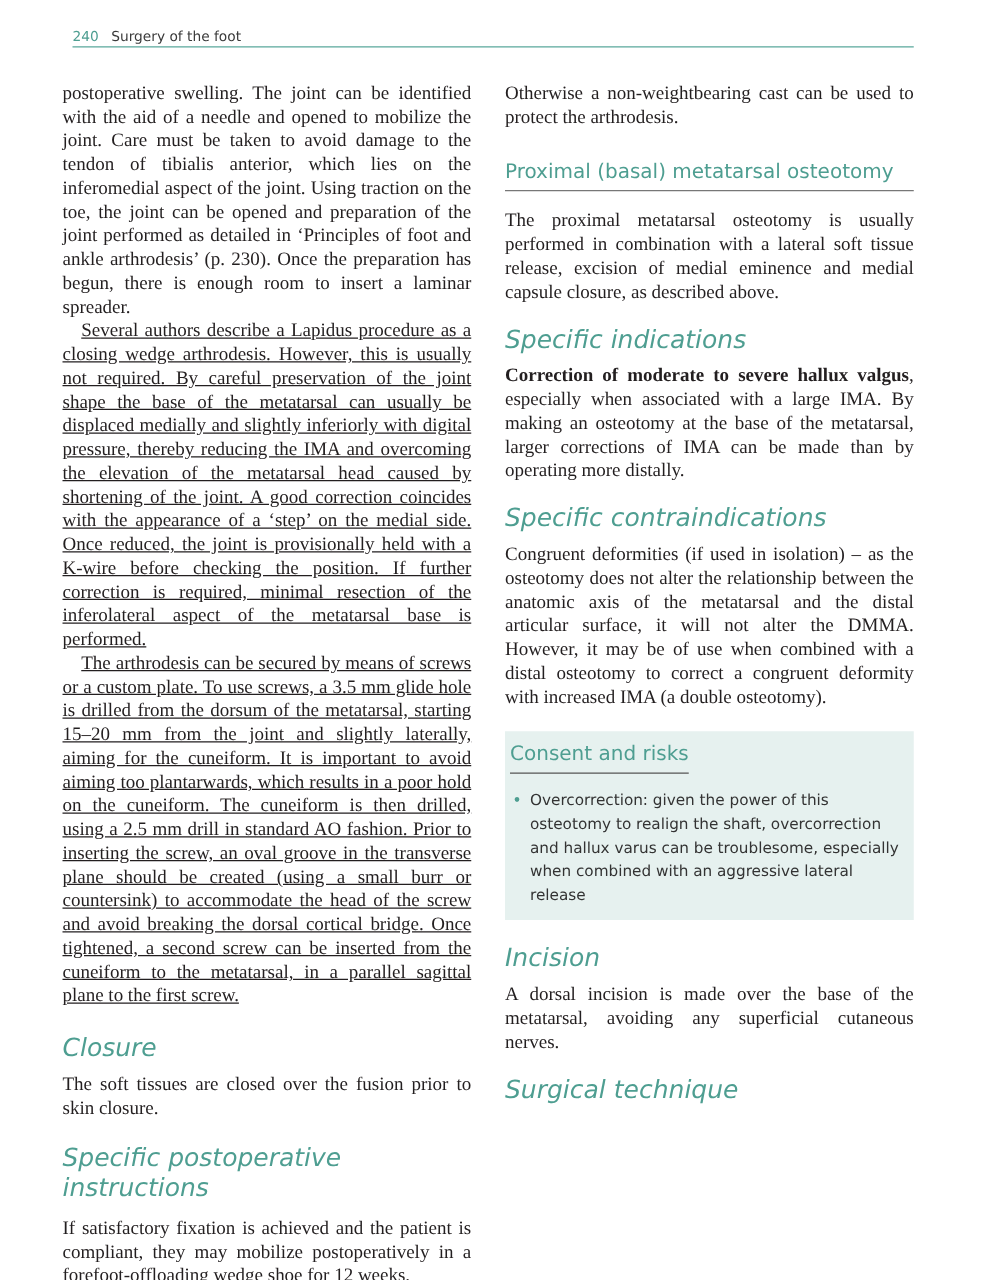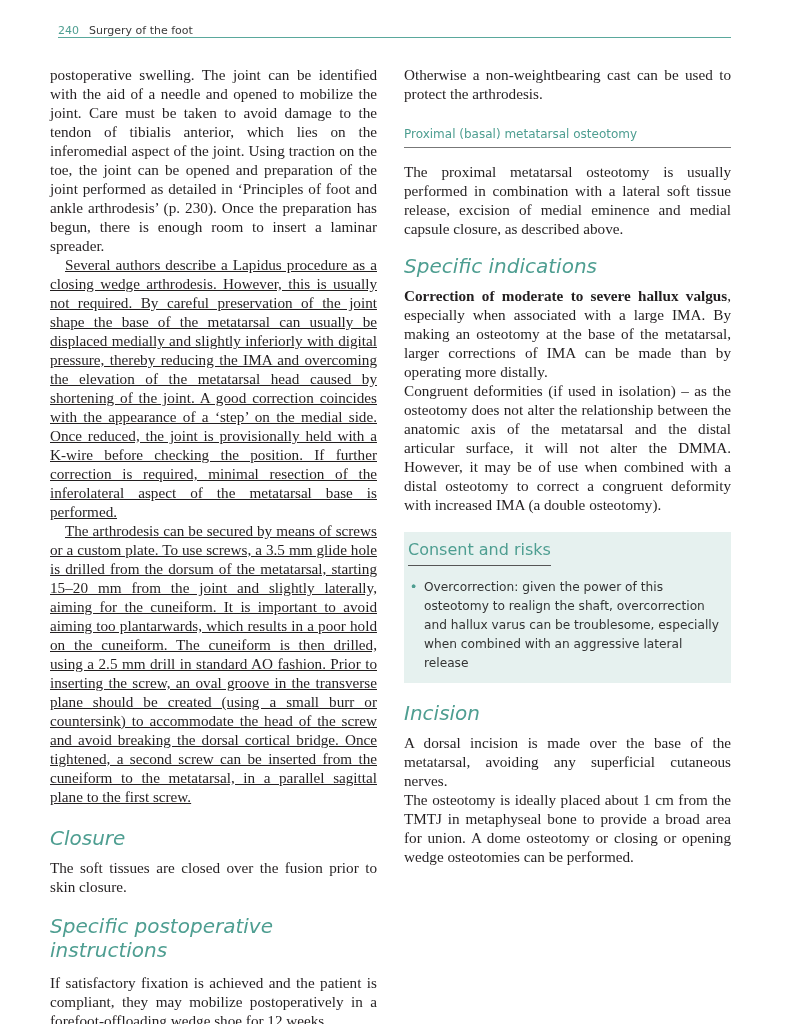--- a/index.html
+++ b/index.html
@@ -5,21 +5,21 @@
   html, body { margin: 0; padding: 0; background: #ffffff; }
   body { width: 789px; height: 1024px; position: relative; overflow: hidden; color: #231f20; }
   .header { position: absolute; left: 58px; top: 20px; width: 673px; height: 17px; border-bottom: 1.5px solid #5aa89c; }
   .header .pg { font-family: "DejaVu Sans", sans-serif; font-size: 11px; color: #4e9e91; }
   .header .title { font-family: "DejaVu Sans", sans-serif; font-size: 11px; color: #3a3a3a; margin-left: 10px; }
   .col { position: absolute; top: 65px; }
   .col.left { left: 50px; width: 327px; }
   .col.right { left: 404px; width: 327px; }
   p.body { font-family: "Liberation Serif", serif; font-size: 15.2px; line-height: 19px; margin: 0; text-align: justify; }
   p.indent { text-indent: 15px; text-decoration: underline; }
-  h2.sect { font-family: "DejaVu Sans", sans-serif; font-weight: normal; font-size: 12px; color: #4e9e91; margin: 0; padding-bottom: 6px; border-bottom: 1.5px solid #777; }
+  h2.sect { font-family: "DejaVu Sans", sans-serif; font-weight: normal; font-size: 16px; color: #4e9e91; margin: 0; padding-bottom: 6px; border-bottom: 1.5px solid #777; }
   h3.sub { font-family: "DejaVu Sans", sans-serif; font-style: italic; font-weight: normal; font-size: 20px; color: #4e9e91; margin: 0; }
   b { font-weight: bold; }
   .box { background: #e6f1ef; padding: 8px 10px 10px 4px; }
   .box h2 { font-family: "DejaVu Sans", sans-serif; font-weight: normal; font-size: 16px; color: #4e9e91; margin: 0 0 12px 0; display: inline-block; padding-bottom: 6px; border-bottom: 1.5px solid #555; }
   .box ul { list-style: none; margin: 0; padding: 0; }
   .box li { font-family: "DejaVu Sans", sans-serif; font-size: 12.2px; line-height: 19px; color: #333; padding-left: 16px; position: relative; }
   .box li .bullet { position: absolute; left: 2px; top: 0; color: #4e9e91; }
 </style>
 </head>
 <body>
@@ -42,27 +42,28 @@
 
 <div class="col right">
   <p class="body">Otherwise a non-weightbearing cast can be used to protect the arthrodesis.</p>
 
   <h2 class="sect" style="margin-top:24px;margin-bottom:14px;">Proximal (basal) metatarsal osteotomy</h2>
   <p class="body">The proximal metatarsal osteotomy is usually performed in combination with a lateral soft tissue release, excision of medial eminence and medial capsule closure, as described above.</p>
 
   <h3 class="sub" style="margin-top:16px;margin-bottom:8px;">Specific indications</h3>
   <p class="body"><b>Correction of moderate to severe hallux valgus</b><span>, especially when associated with a large IMA. By making an osteotomy at the base of the metatarsal, larger corrections of IMA can be made than by operating more distally.</span></p>
 
+  <h3 class="sub" style="margin-top:16px;margin-bottom:8px;">Specific contraindications</h3>
   <p class="body">Congruent deformities (if used in isolation) – as the osteotomy does not alter the relationship between the anatomic axis of the metatarsal and the distal articular surface, it will not alter the DMMA. However, it may be of use when combined with a distal osteotomy to correct a congruent deformity with increased IMA (a double osteotomy).</p>
 
   <div class="box" style="margin-top:18px;">
     <h2>Consent and risks</h2>
     <ul>
       <li><span class="bullet">•</span></li>
       <li><span class="bullet">•</span><span>Overcorrection: given the power of this osteotomy to realign the shaft, overcorrection and hallux varus can be troublesome, especially when combined with an aggressive lateral release</span></li>
     </ul>
   </div>
 
   <h3 class="sub" style="margin-top:18px;margin-bottom:8px;">Incision</h3>
   <p class="body">A dorsal incision is made over the base of the metatarsal, avoiding any superficial cutaneous nerves.</p>
 
-  <p class="body">The osteotomy is ideally placed about 1 cm from the TMTJ in metaphyseal bone to provide a broad area for union. A dome osteotomy or closing or opening wedge osteotomies can be performed.</p>
+  <h3 class="sub" style="margin-top:16px;margin-bottom:8px;">Surgical technique</h3>
 </div>
 
 </body></html>

